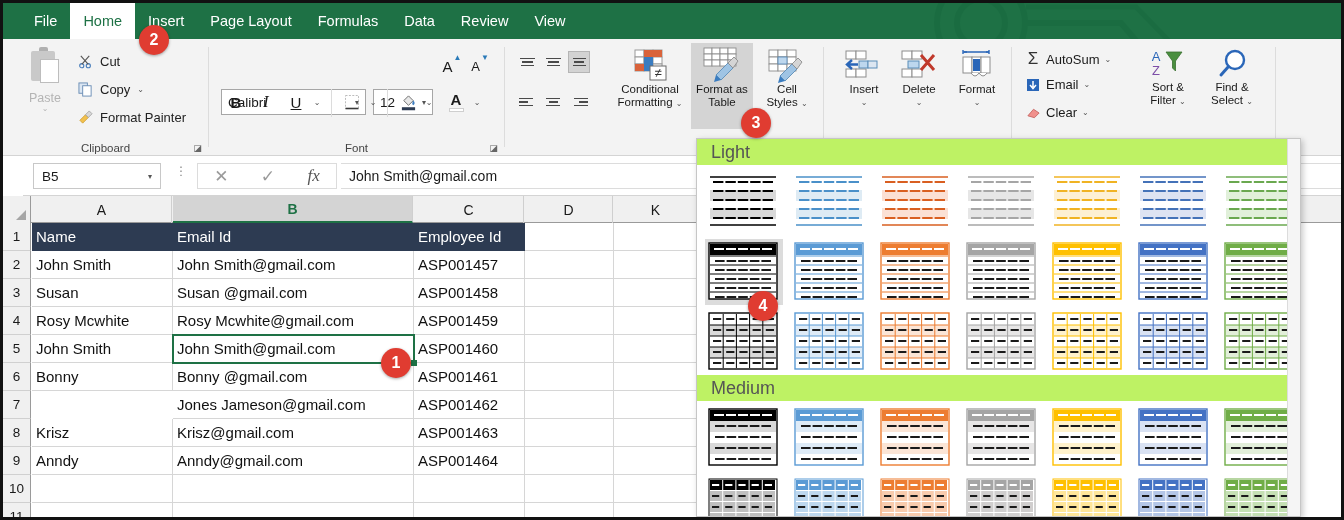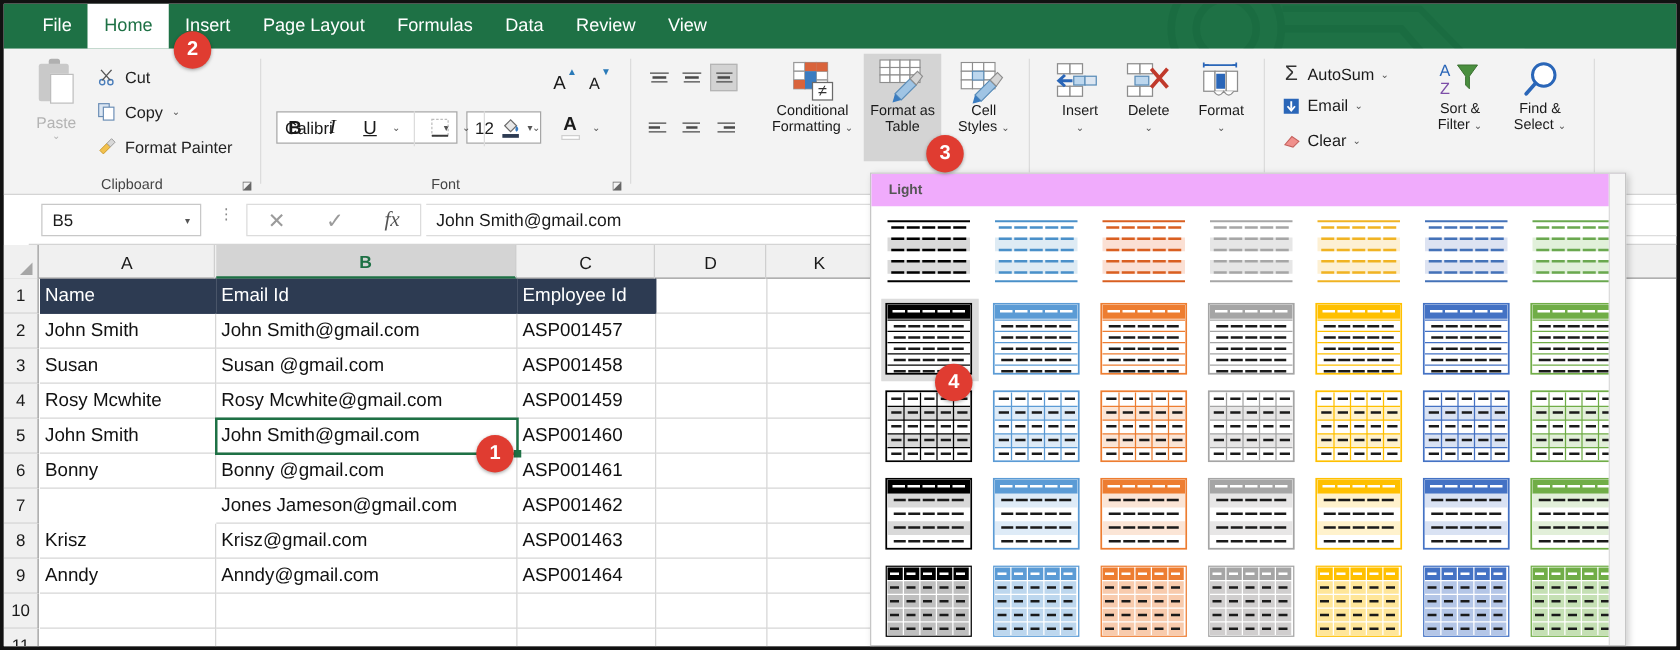--- a/index.html
+++ b/index.html
@@ -134,21 +134,21 @@
   .cell.hdr{ background:#2d3b52; color:#fff; border-right-color:#2d3b52; border-bottom-color:#2d3b52; }
   .selbox{ position:absolute; border:2px solid #1e7145; pointer-events:none; }
   .selbox::after{ content:""; position:absolute; right:-4px; bottom:-4px; width:6px; height:6px; background:#1e7145; }
 
   
   .gallery{
     position:absolute; left:693px; top:135px; width:605px; bottom:0;
     background:#fff; border:1px solid #c6c6c6; box-shadow:2px 2px 6px rgba(0,0,0,.22);
     overflow:hidden; z-index:30;
   }
-  .gsec{ height:26px; background:#f0abfc; display:flex; align-items:center; padding-left:14px; font-size:11px; font-weight:bold; color:#555; }
+  .gsec{ height:26px; background:#bef264; display:flex; align-items:center; padding-left:14px; font-size:18px; font-weight:normal; color:#555; }
   .grow{ display:flex; padding:4px 0 0 8px; gap:8px; }
   .gcell{ width:78px; height:66px; padding:3px; cursor:pointer; }
   .gcell.sel{ background:#dcdcdc; }
   .gscroll{ position:absolute; right:0; top:0; bottom:0; width:13px; background:#f5f5f5; border-left:1px solid #dcdcdc; }
 
   
   .badge{
     position:absolute; width:30px; height:30px; border-radius:50%;
     background:#e03c31; color:#fff; display:flex; align-items:center; justify-content:center;
     font-size:16px; font-weight:bold; z-index:60;
@@ -1395,20 +1395,21 @@
               <rect x="31.4" y="39" width="8.2" height="2" fill="#1a1a1a"></rect>
               <rect x="44.599999999999994" y="39" width="8.2" height="2" fill="#1a1a1a"></rect>
               <rect x="57.8" y="39" width="8.2" height="2" fill="#1a1a1a"></rect>
               <rect x="5" y="50" width="8.2" height="2" fill="#1a1a1a"></rect>
               <rect x="18.2" y="50" width="8.2" height="2" fill="#1a1a1a"></rect>
               <rect x="31.4" y="50" width="8.2" height="2" fill="#1a1a1a"></rect>
               <rect x="44.599999999999994" y="50" width="8.2" height="2" fill="#1a1a1a"></rect>
               <rect x="57.8" y="50" width="8.2" height="2" fill="#1a1a1a"></rect>
             </svg></div>
         </div>
+        <div class="gsec">Medium</div>
         <div class="grow">
           <div class="gcell"><svg width="70" height="58" viewBox="0 0 70 58">
               <rect x="1" y="1" width="68" height="56" fill="#fff" stroke="#000000" stroke-width="1.4"></rect>
               <rect x="2" y="2" width="66" height="11" fill="#000000"></rect>
               <rect x="6" y="6" width="10" height="2" fill="#fff"></rect>
               <rect x="18" y="6" width="10" height="2" fill="#fff"></rect>
               <rect x="30" y="6" width="10" height="2" fill="#fff"></rect>
               <rect x="42" y="6" width="10" height="2" fill="#fff"></rect>
               <rect x="54" y="6" width="10" height="2" fill="#fff"></rect>
               <rect x="2" y="13" width="66" height="11" fill="#d9d9d9"></rect>

